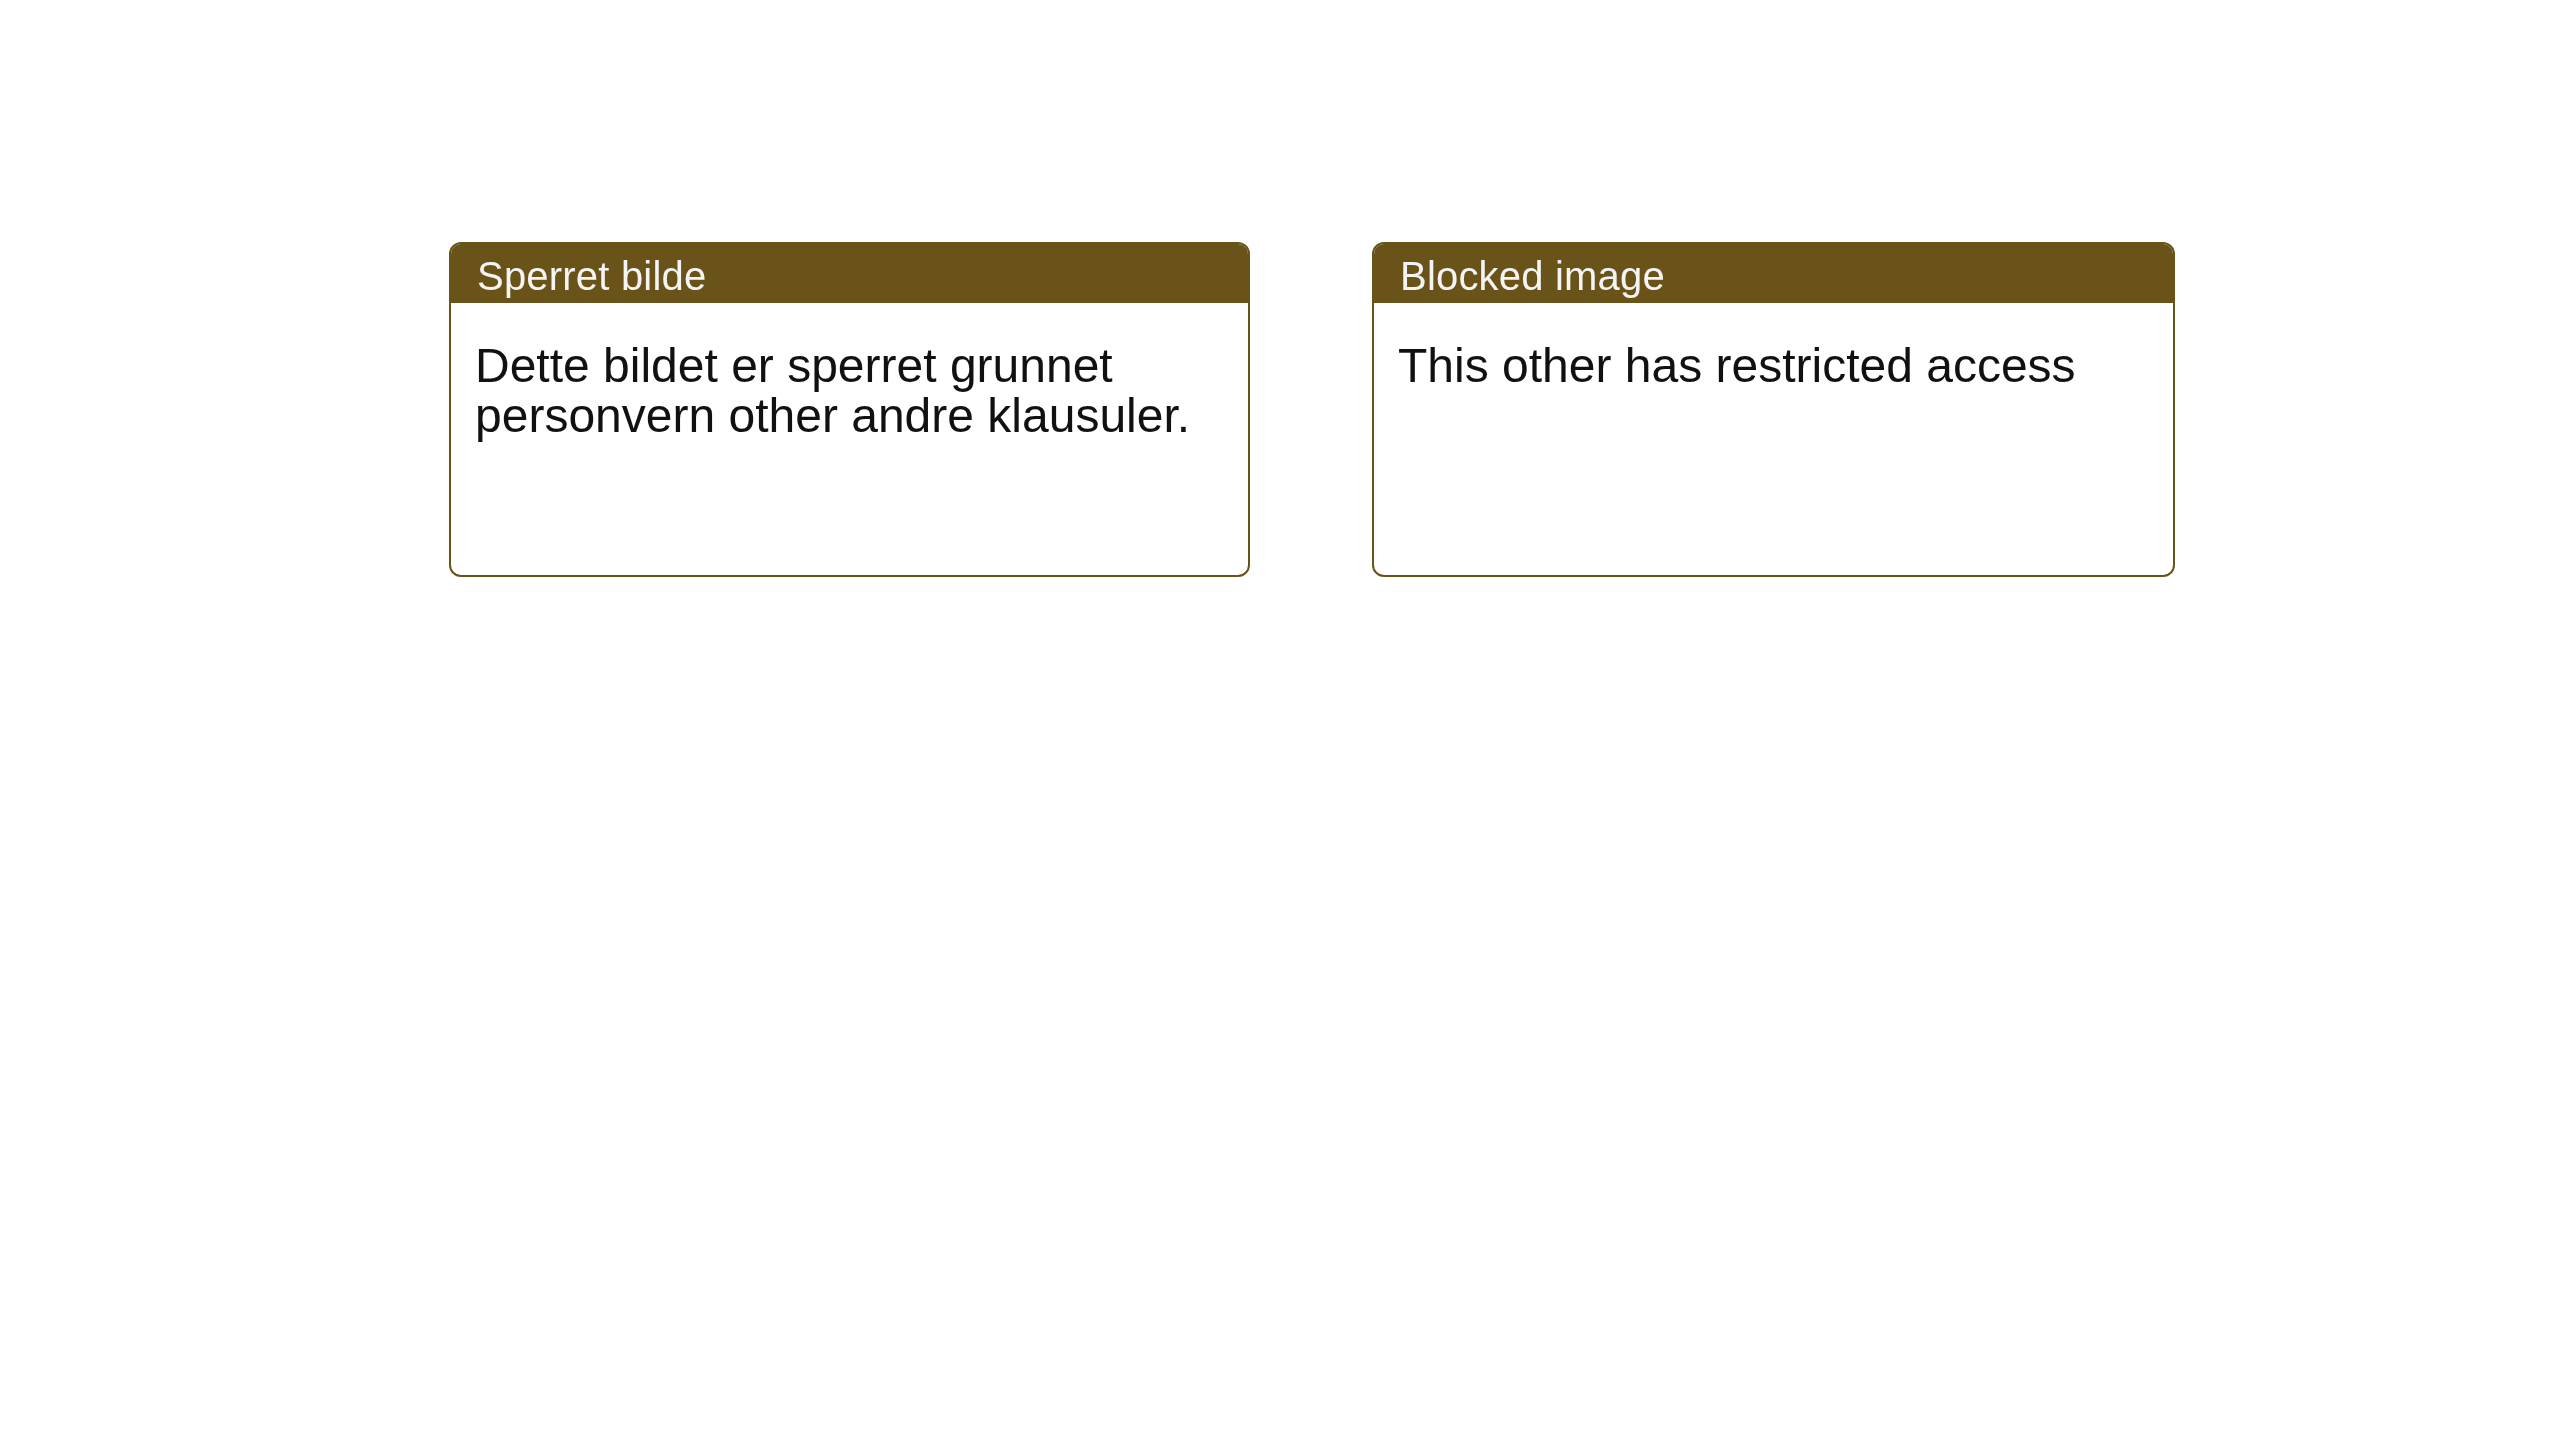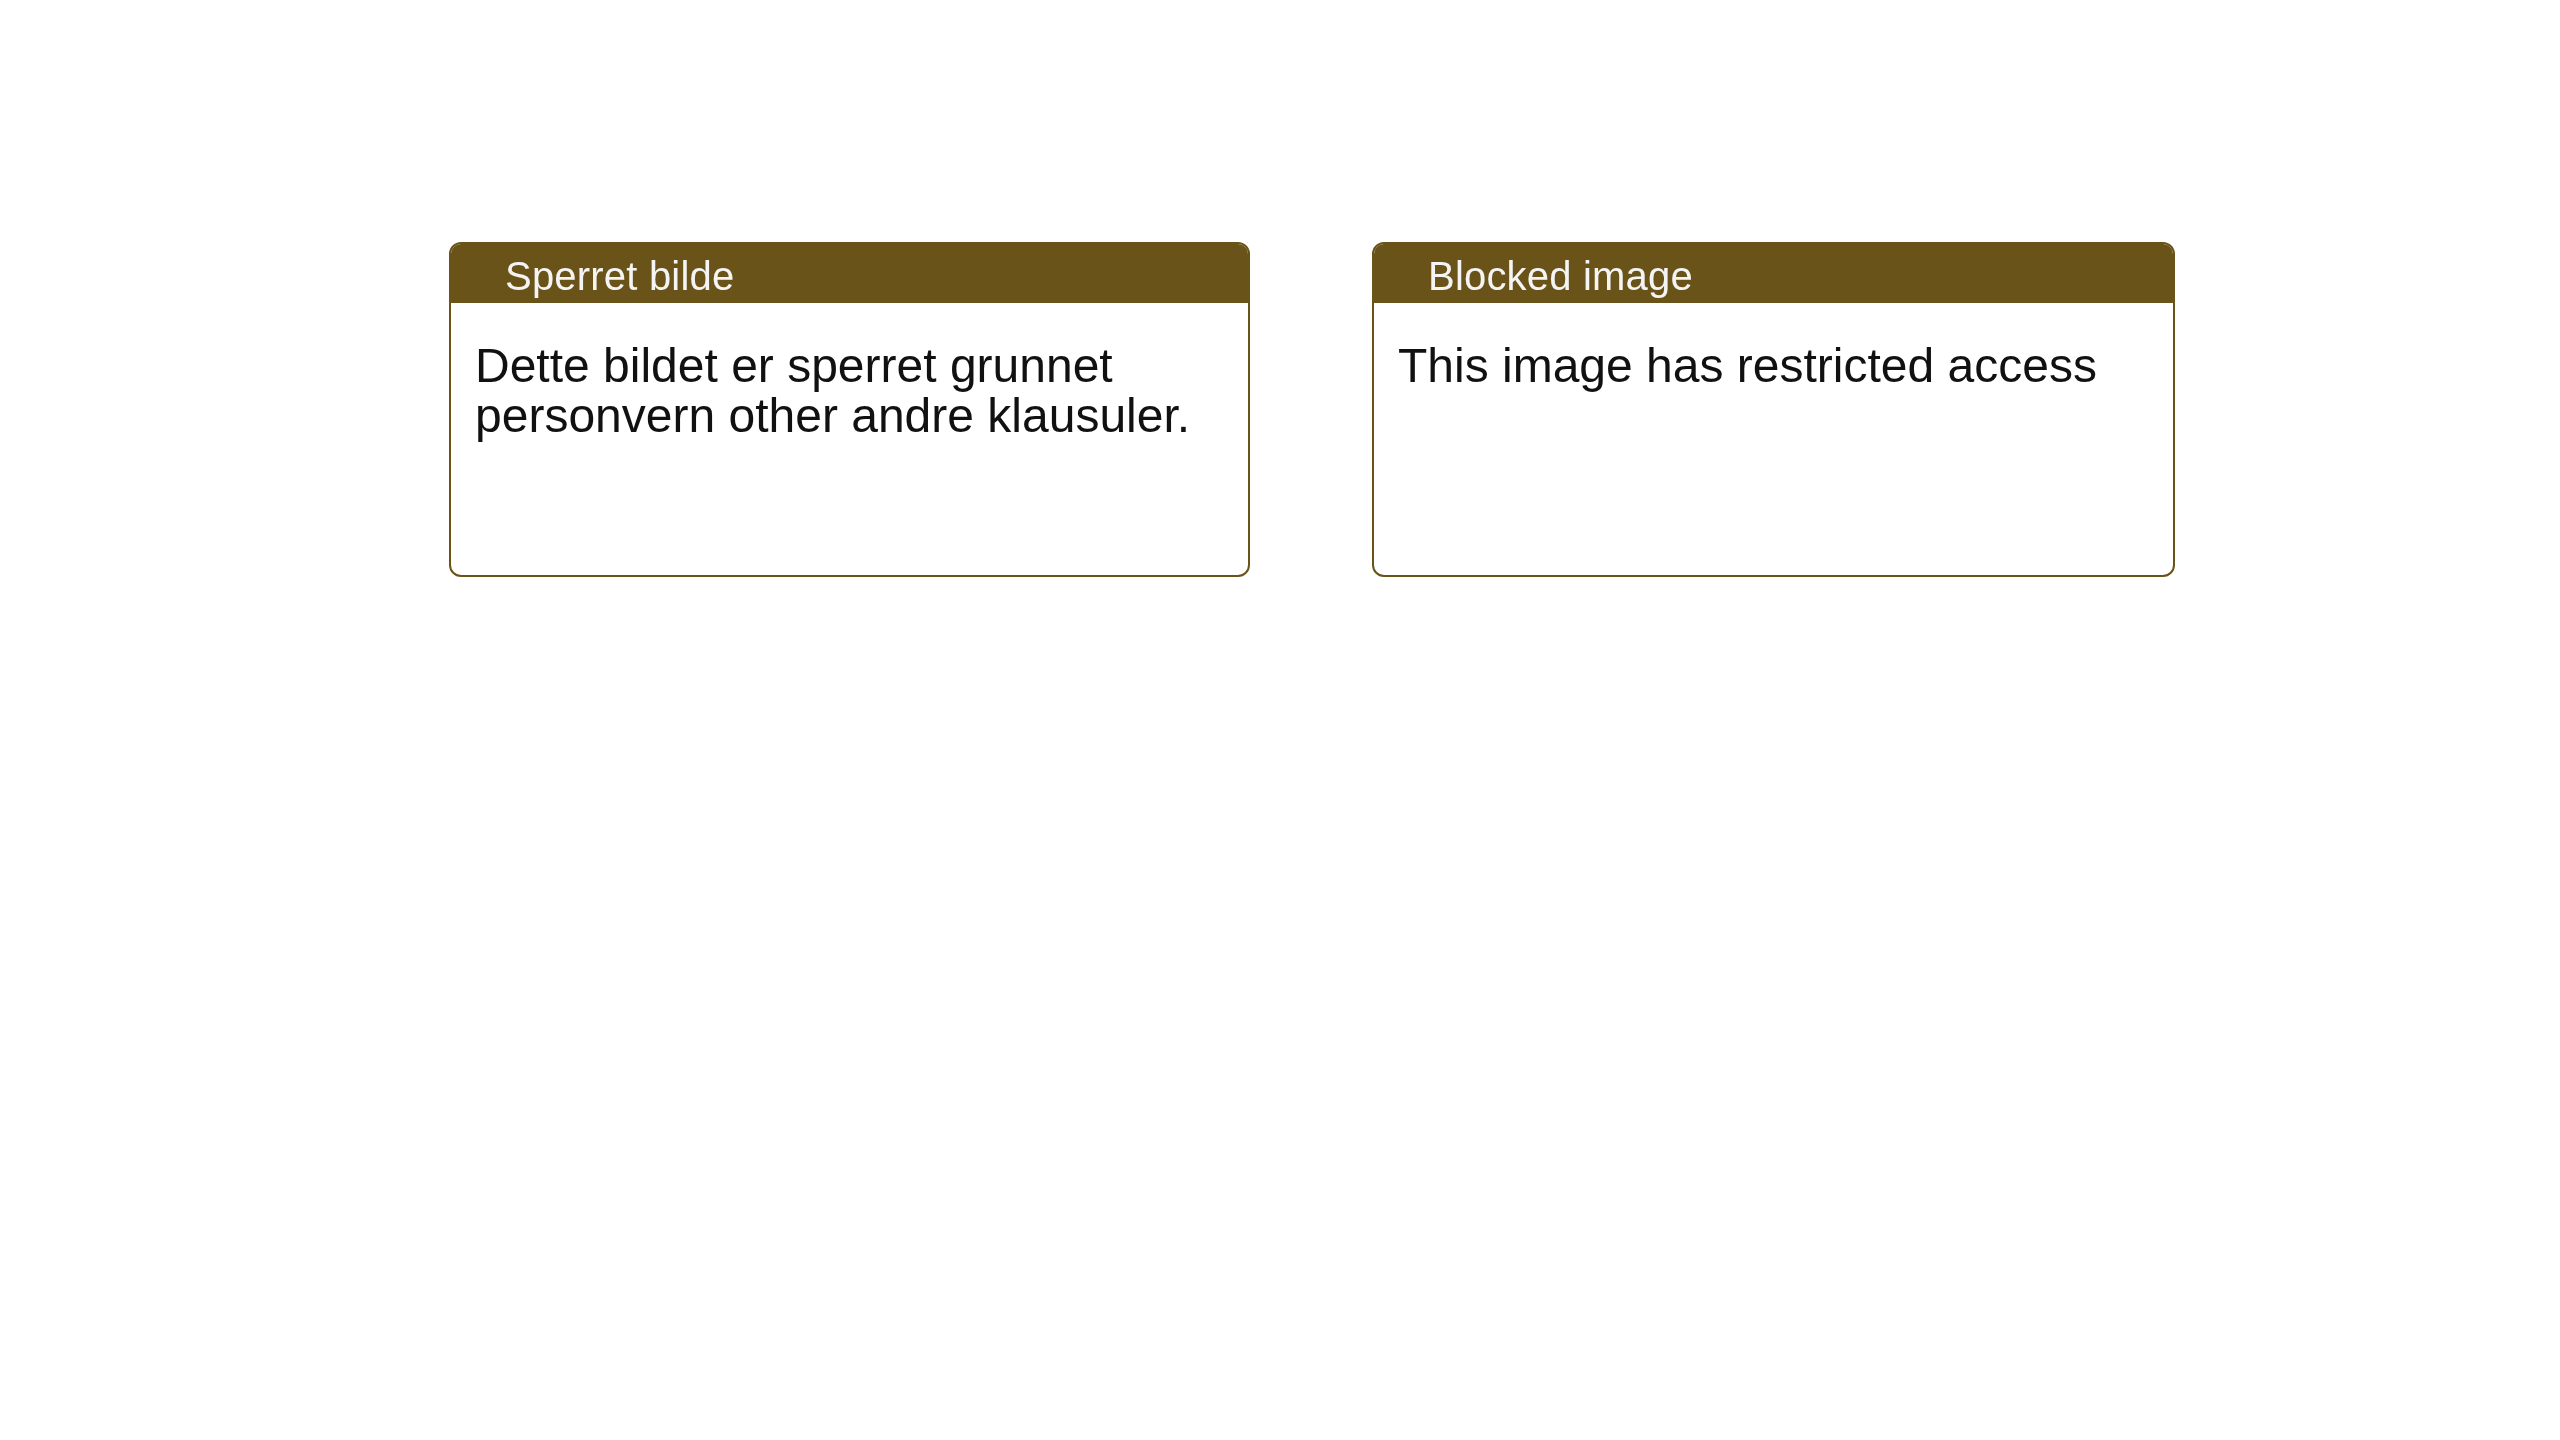--- a/index.html
+++ b/index.html
@@ -39,21 +39,20 @@
     display: flex;
     align-items: center;
     padding: 4px 0 0 26px;
   }
   .card-title {
     font-size: 40px;
     line-height: 1;
     color: var(--header-text);
     letter-spacing: 0.2px;
     white-space: nowrap;
-    margin-left: 28px;
   }
   .card-body {
     padding: 38px 26px 0 24px;
     color: var(--body-text);
   }
   .body-line {
     font-size: 48px;
     line-height: 50px;
     white-space: nowrap;
   }
@@ -71,17 +70,17 @@
       <div class="body-line">Dette bildet er sperret grunnet</div>
       <div class="body-line">personvern other andre klausuler.</div>
     </div>
   </div>
 
   <div class="card card--right">
     <div class="card-header">
       <span class="card-title">Blocked image</span>
     </div>
     <div class="card-body">
-      <div class="body-line">This image has restricted access</div>
+      <div class="body-line">This other has restricted access</div>
     </div>
   </div>
 
 </div>
 
 </body></html>

